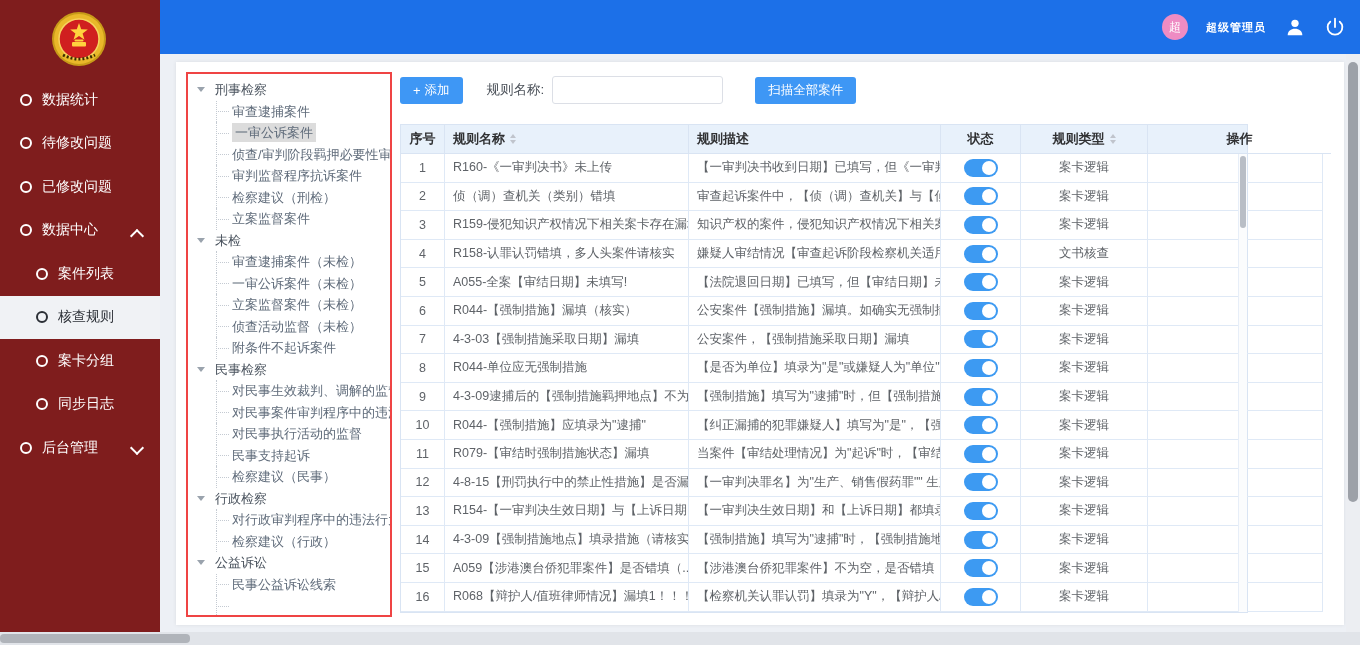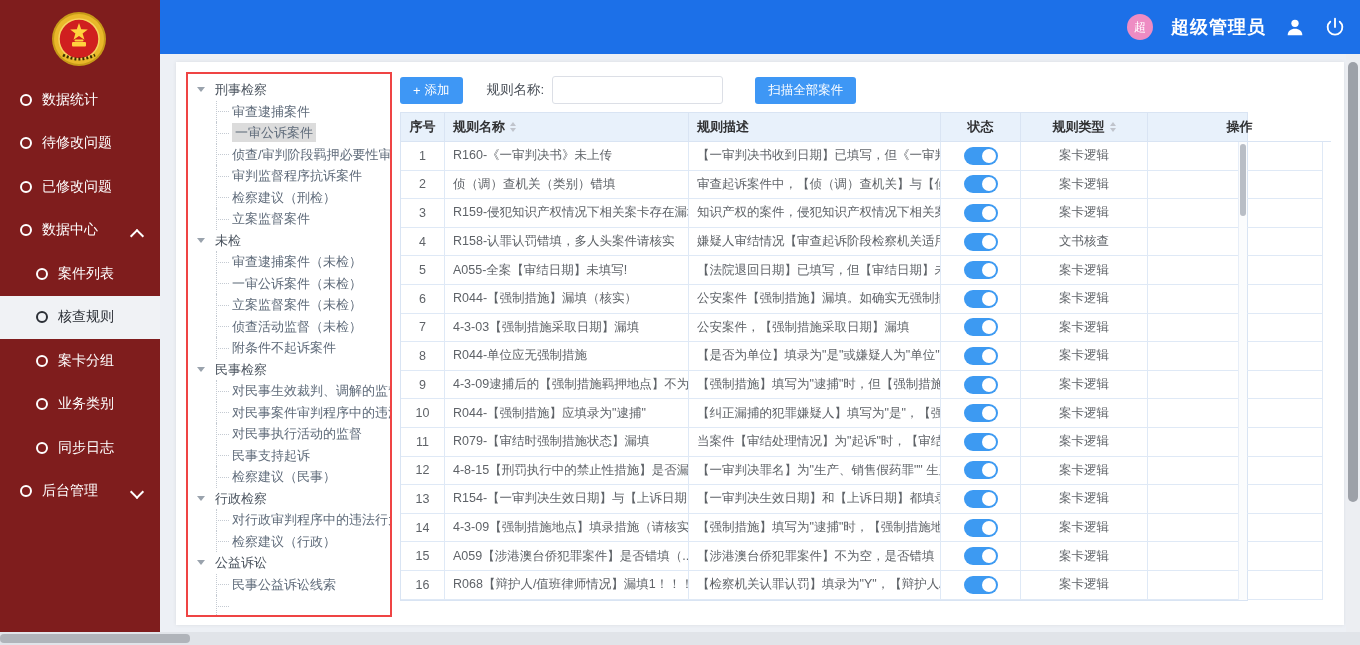--- a/index.html
+++ b/index.html
@@ -3,21 +3,21 @@
 <meta charset="utf-8">
 <style>
   html,body{margin:0;padding:0;}
   body{font-family:"Liberation Sans","DejaVu Sans",sans-serif;background:#edf0f5;}
   .app{position:relative;width:1360px;height:645px;overflow:hidden;background:#edf0f5;}
 
   
   .topbar{position:absolute;left:160px;top:0;width:1200px;height:54px;background:#1c70e8;}
   .topbar-right{position:absolute;right:14px;top:0;height:54px;display:flex;align-items:center;gap:18px;}
   .avatar{width:26px;height:26px;border-radius:50%;background:#ee8cc3;color:#fff;font-size:12px;display:flex;align-items:center;justify-content:center;}
-  .username{color:#fff;font-size:18px;font-weight:bold;letter-spacing:1px;}
+  .username{color:#fff;font-size:11px;font-weight:bold;letter-spacing:1px;}
   .tb-icon{display:flex;align-items:center;justify-content:center;cursor:pointer;}
 
   
   .sidebar{position:absolute;left:0;top:0;width:160px;height:633px;background:#7f1d1d;z-index:3;}
   .logo{position:absolute;left:51px;top:11px;width:56px;height:56px;}
   .menu{position:absolute;left:0;top:78px;width:160px;}
   .menu-item{position:relative;height:43.5px;display:flex;align-items:center;color:#fff;font-size:14px;cursor:pointer;white-space:nowrap;}
   .menu-item.main{padding-left:20px;}
   .menu-item.sub{padding-left:36px;}
   .circle-icon{flex:0 0 12px;width:12px;height:12px;border:2px solid #fff;border-radius:50%;margin-right:10px;box-sizing:border-box;}
@@ -44,21 +44,21 @@
   
   .content{position:absolute;left:224px;top:14px;width:934px;}
   .toolbar{display:flex;align-items:center;height:28px;}
   .btn{background:#3e97f5;color:#fff;font-size:12.5px;border:none;border-radius:3px;height:27px;padding:0 13px;cursor:pointer;display:inline-flex;align-items:center;gap:4px;font-family:inherit;}
   .btn .plus{font-size:13px;}
   .field-label{margin-left:24px;font-size:13.5px;color:#4a5058;}
   .field-input{margin-left:8px;width:153px;height:26px;border:1px solid #dcdfe6;border-radius:3px;font-size:13px;padding:0 8px;outline:none;font-family:inherit;}
   .btn.scan{margin-left:32px;}
 
   
-  .table{position:relative;margin-top:8px;width:848px;border:1px solid #d9e4f3;box-sizing:border-box;background:#fff;}
+  .table{position:relative;margin-top:20px;width:848px;border:1px solid #d9e4f3;box-sizing:border-box;background:#fff;}
   .thead{display:grid;grid-template-columns:44px 244px 252px 80px 127px 183px;background:#e8f1fb;}
   .th{height:29px;display:flex;align-items:center;font-size:13px;font-weight:bold;color:#303133;border-right:1px solid #d9e4f3;border-bottom:1px solid #d9e4f3;box-sizing:border-box;padding:0 8px;}
   .th.center{justify-content:center;}
   .th:last-child{border-right:none;}
   .tr{display:grid;grid-template-columns:44px 244px 252px 80px 127px 175px;}
   .td{height:28.6px;display:flex;align-items:center;font-size:12.5px;color:#5f6368;border-right:1px solid #dfe9f6;border-bottom:1px solid #dfe9f6;box-sizing:border-box;padding:0 8px;white-space:nowrap;overflow:hidden;}
   .td.center{justify-content:center;}
   .sort{display:inline-flex;flex-direction:column;margin-left:5px;}
   .sort i{width:0;height:0;border-left:3.5px solid transparent;border-right:3.5px solid transparent;}
   .sort .s-up{border-bottom:4.5px solid #c0c4cc;margin-bottom:2px;}
@@ -148,25 +148,20 @@
           <span class="menu-label">核查规则</span>
 
         </div>
 
         <div class="menu-item sub">
           <span class="circle-icon"></span>
           <span class="menu-label">案卡分组</span>
 
         </div>
 
-        <div class="menu-item sub">
-          <span class="circle-icon"></span>
-          <span class="menu-label">业务类别</span>
-
-        </div>
 
         <div class="menu-item sub">
           <span class="circle-icon"></span>
           <span class="menu-label">同步日志</span>
 
         </div>
 
         <div class="menu-item main">
           <span class="circle-icon"></span>
           <span class="menu-label">后台管理</span>

